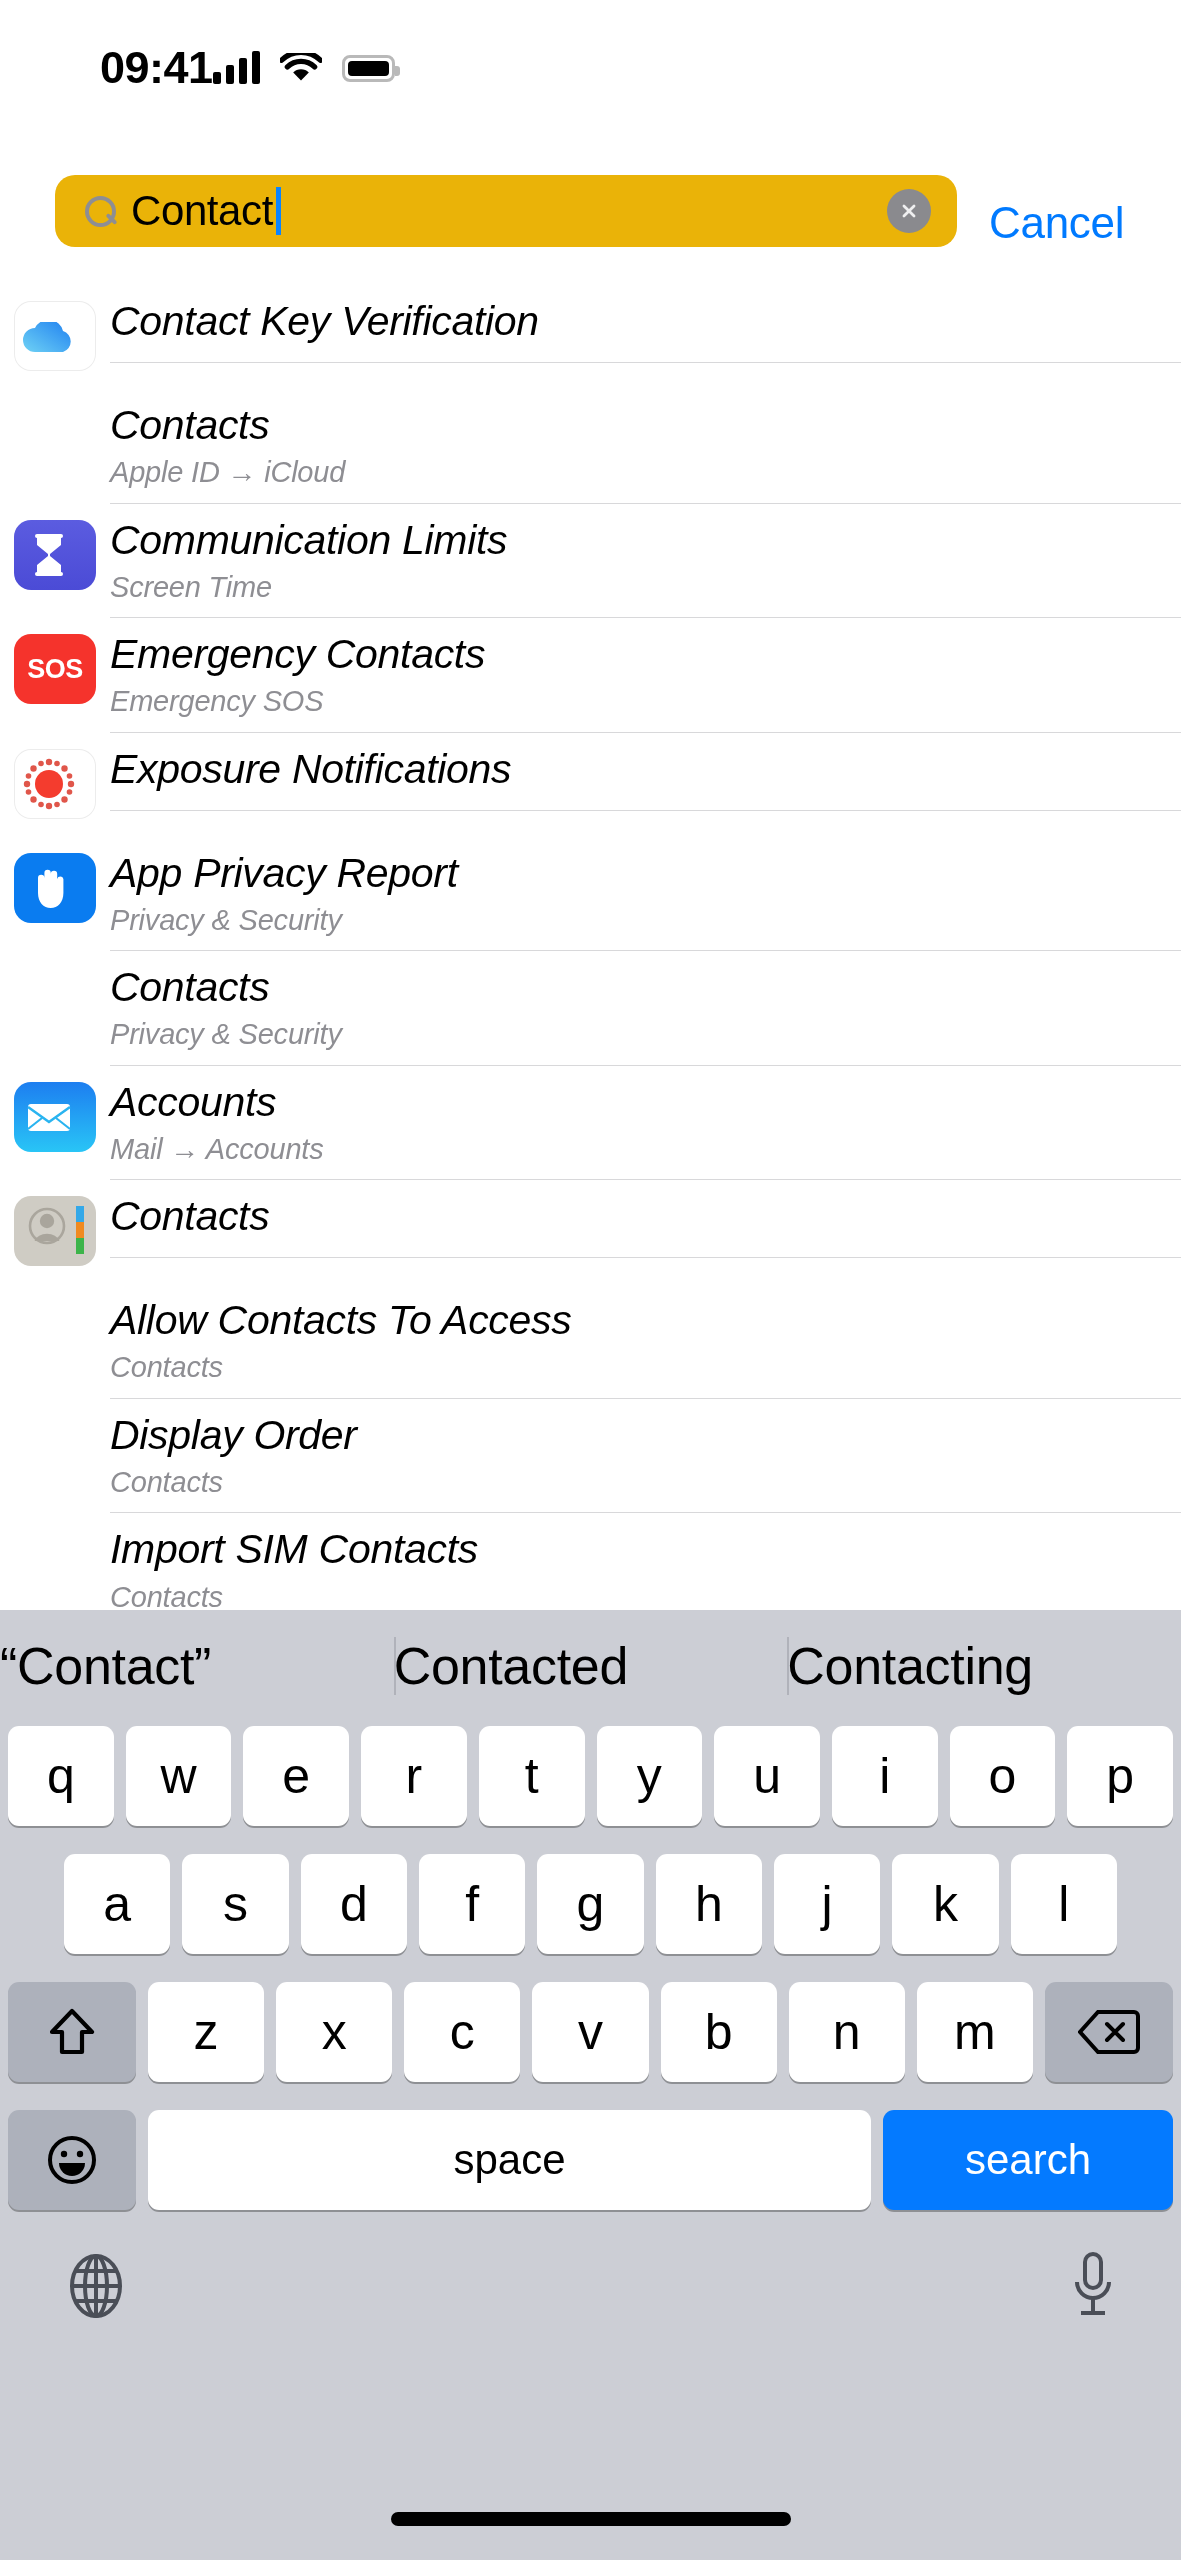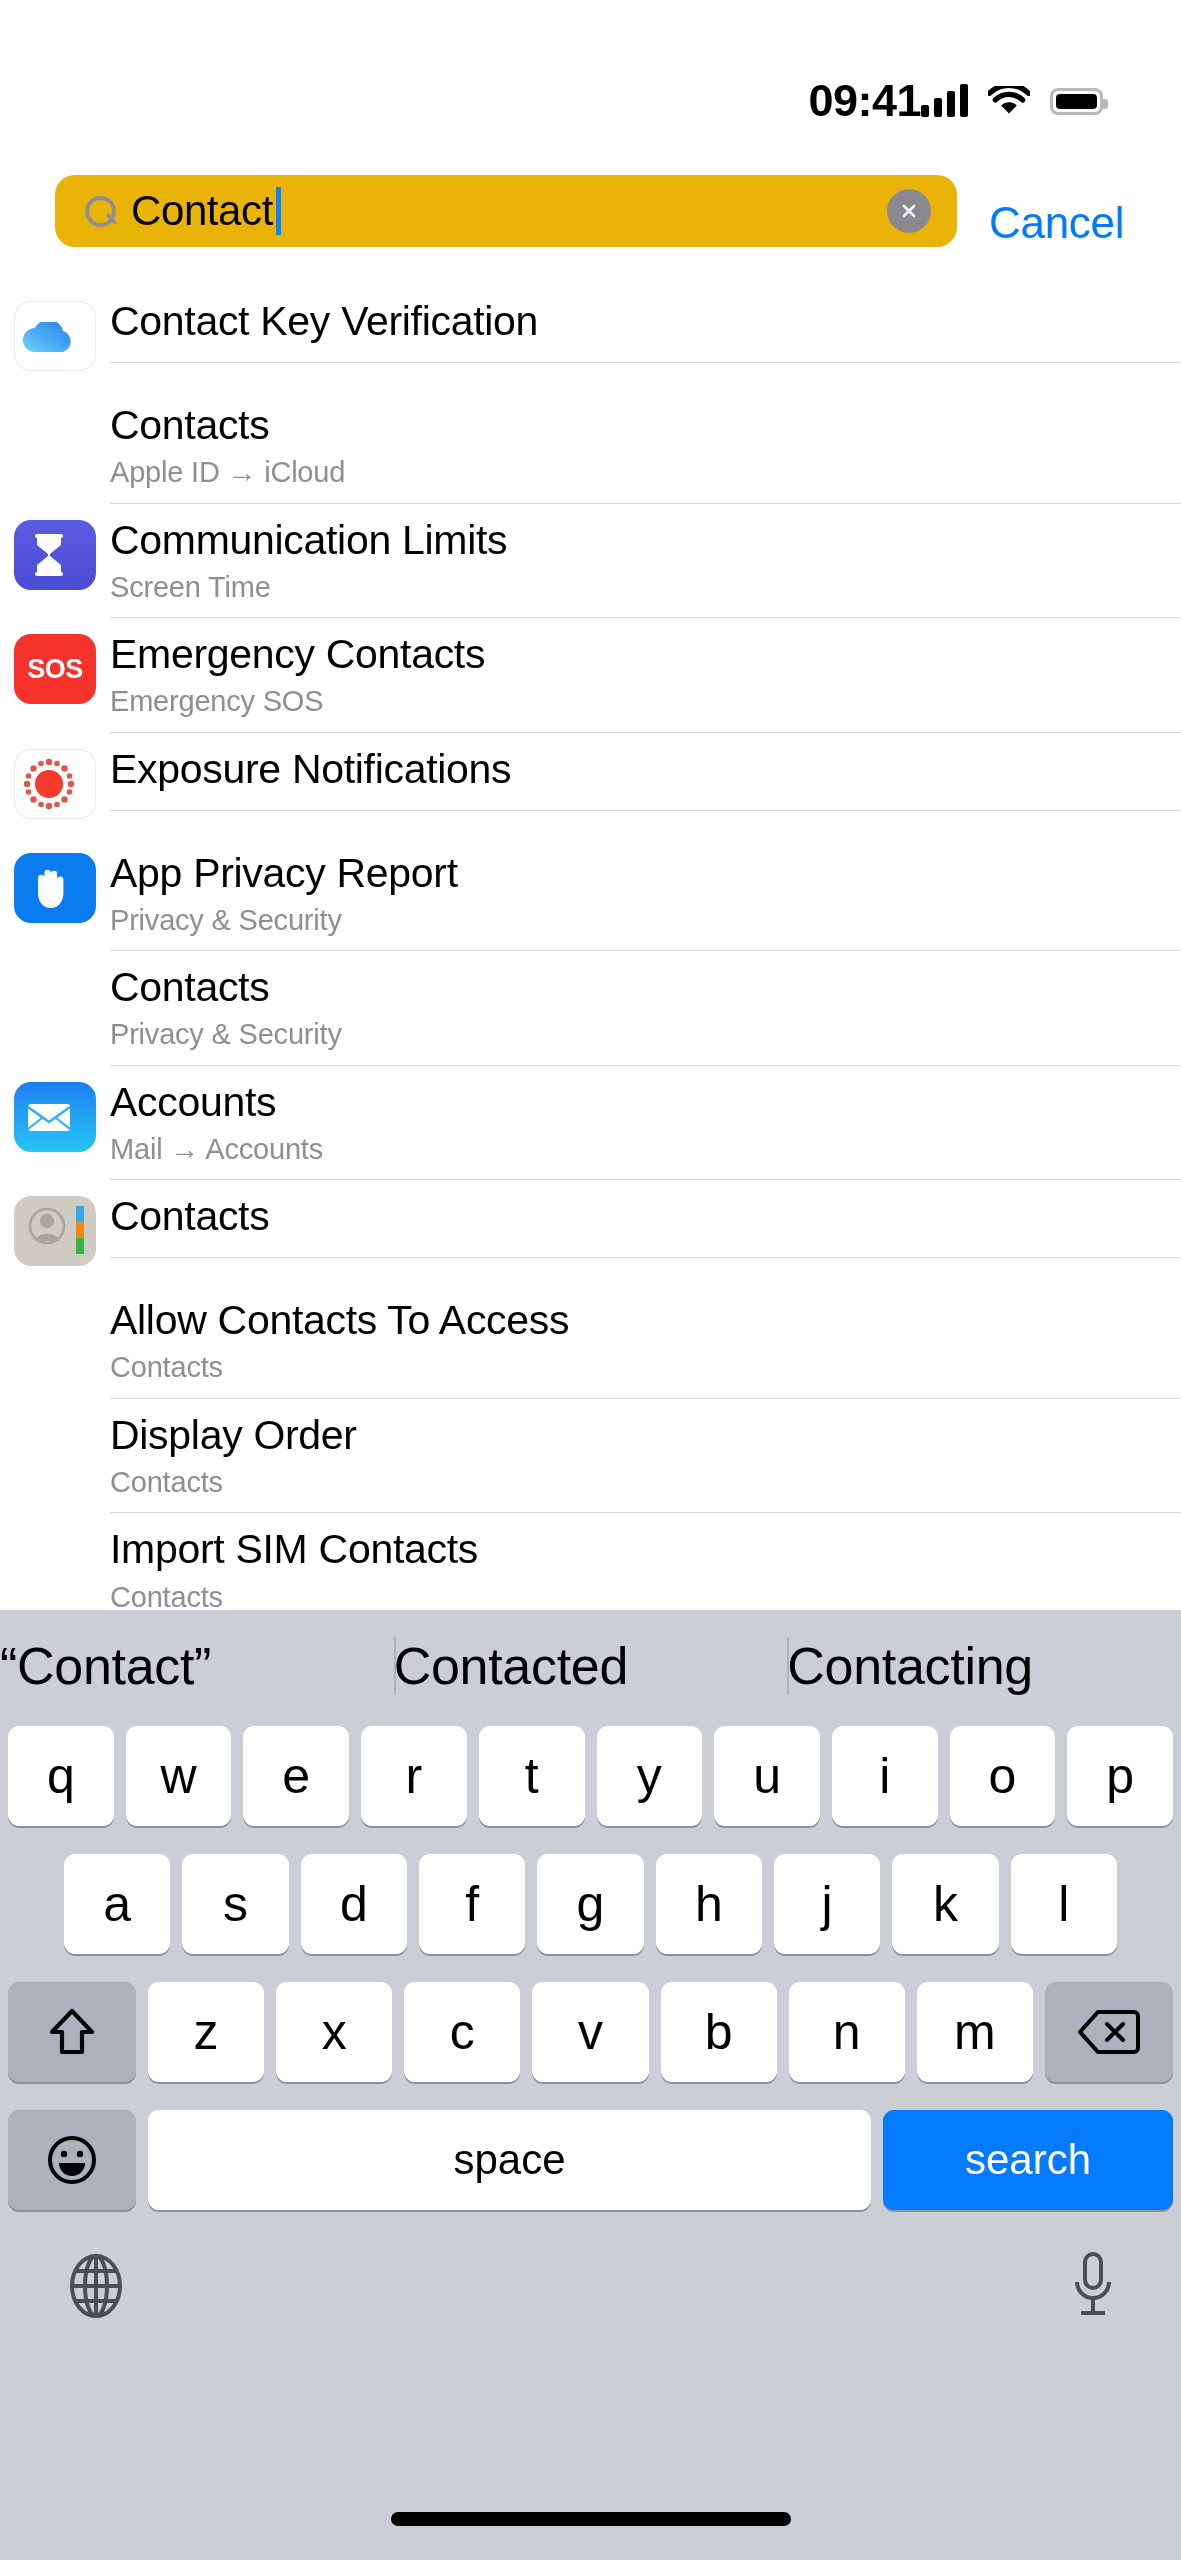--- a/index.html
+++ b/index.html
@@ -7,23 +7,22 @@
     width:1181px; height:2560px;
     background:#ffffff;
     font-family:"Liberation Sans", sans-serif;
     overflow:hidden;
   }
   #phone { position:relative; width:1181px; height:2560px; background:#fff; }
 
   
   .statusbar {
     position:absolute; top:0; left:0; width:1181px; height:118px;
-    display:flex; align-items:center; justify-content:flex-end;
+    display:flex; align-items:center; justify-content:flex-start;
     padding:0 78px 0 100px;
-    margin-top:33px;
   }
   .sb-time { font-size:45px; font-weight:700; color:#000; letter-spacing:-0.5px; padding-top:18px;}
   .sb-right { display:flex; align-items:center; gap:20px; padding-top:18px; }
   .cell-bars { display:flex; align-items:flex-end; gap:5px; height:32px; }
   .cell-bars i { display:block; width:8px; background:#000; border-radius:2px; }
   .cell-bars i:nth-child(1){height:12px;}
   .cell-bars i:nth-child(2){height:19px;}
   .cell-bars i:nth-child(3){height:26px;}
   .cell-bars i:nth-child(4){height:33px;}
   .batt { position:relative; width:53px; height:27px; border:3px solid #b9b9b9; border-radius:8px; }
@@ -52,21 +51,21 @@
   }
   .clearbtn svg { width:22px; height:22px; }
   .cancel { margin-left:32px; font-size:44px; color:#007aff; letter-spacing:-0.3px; white-space:nowrap;margin-top:24px; }
 
   
   .results { position:absolute; top:285px; left:0; width:1181px; height:1325px; overflow:hidden; background:#fff; }
   .row { position:relative; display:flex; align-items:flex-start; min-height:104px; }
   .row .iconwrap { flex:0 0 auto; width:110px; display:flex; justify-content:center; padding-top:16px; }
   .appicon { width:82px; height:70px; border-radius:17px; position:relative; overflow:hidden; flex:0 0 auto; }
   .spacer-icon { width:70px; height:70px; }
-  .rowtext { flex:1 1 auto; padding-top:12px; padding-right:20px; position:relative; }
+  .rowtext { flex:1 1 auto; padding-top:12px; padding-right:20px; position:relative;font-style:italic; }
   .rowtext::after {
     content:""; position:absolute; left:0; right:-40px; bottom:0; height:1px; background:#d8d8da;
   }
   .rowtitle { font-size:41px; color:#000; letter-spacing:-0.3px; line-height:1.18; white-space:nowrap; }
   .rowsub { font-size:29px; color:#8e8e93; letter-spacing:-0.2px; line-height:1.35; padding-top:4px; padding-bottom:11px; white-space:nowrap; }
   .rowtext.titleonly .rowtitle { padding-bottom:18px; }
 
   
   .ic-icloud { background:#fff; box-shadow:inset 0 0 0 1px #ececec; }
   .ic-icloud .cloud { position:absolute; left:9px; top:21px; width:52px; height:30px; }

